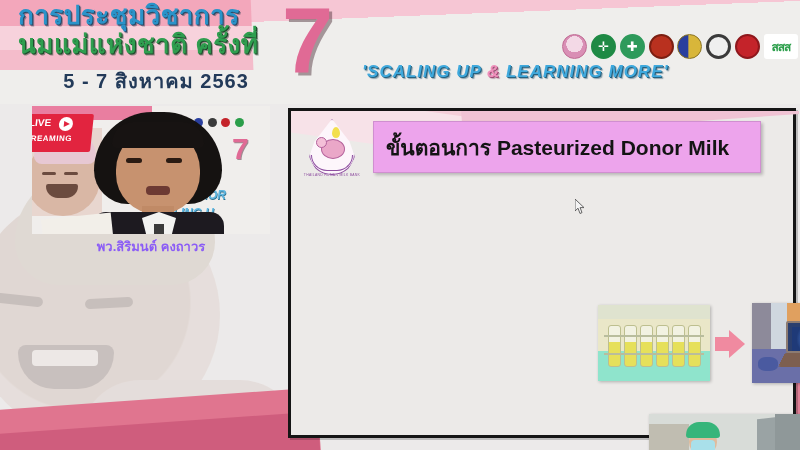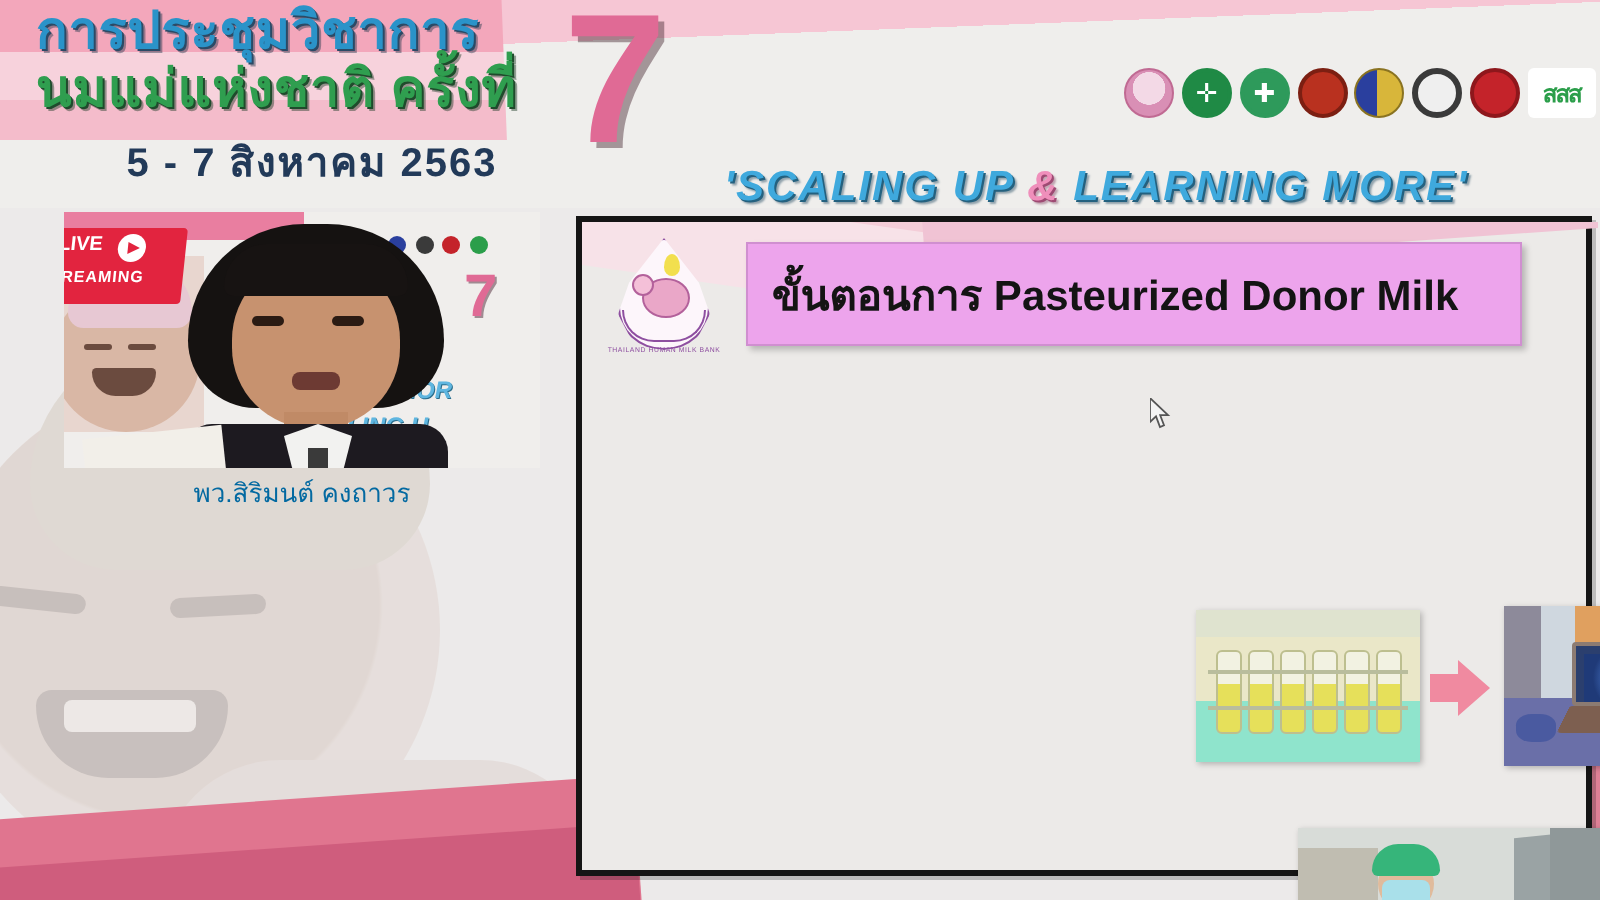--- a/index.html
+++ b/index.html
@@ -46,23 +46,23 @@
   .lg2 .inner, .lg3 .inner { color:#fff; font-size:13px; line-height:1; }
   .lg3 { background:#2e9a5b; border:2px solid #2e9a5b; }
   .lg4 { background:#b9311f; border:2px solid #7c1f12; }
   .lg5 { background:linear-gradient(90deg,#2a3f9e 0 45%,#d8b63a 46% 100%); border:1px solid #8a7321; }
   .lg6 { background:#efefef; border:3px solid #3a3a3a; }
   .lg7 { background:#c4232a; border:2px solid #8e171c; }
   .lg8 { width:34px; height:25px; border-radius:3px; background:#fff; color:#2b9e4a;
          font-weight:bold; font-size:12px; letter-spacing:-1px; }
 
   
-  .tagline { position:absolute; left:362px; top:62px; font-size:21px; font-weight:bold;
+  .tagline { position:absolute; left:362px; top:62px; font-size:17px; font-weight:bold;
              font-style:italic; color:#3fa9dd; letter-spacing:1px;
-             text-shadow:1px 1px 0 #24617f, 2px 2px 1px rgba(30,70,95,.45); white-space:nowrap;margin-top:20px; }
+             text-shadow:1px 1px 0 #24617f, 2px 2px 1px rgba(30,70,95,.45); white-space:nowrap; }
   .tagline .amp { color:#ef8fbb; text-shadow:1px 1px 0 #9e4a73, 2px 2px 1px rgba(120,50,85,.4); }
 
   
   .baby-bg { position:absolute; left:-10px; top:150px; width:300px; height:300px; overflow:hidden; opacity:.38; }
   .baby-face { position:absolute; left:-20px; top:40px; width:250px; height:250px; border-radius:50%;
                background:radial-gradient(circle at 45% 45%,#cfb9ae 0 55%,#ddcdc6 56% 100%); }
   .baby-hat { position:absolute; left:25px; top:20px; width:200px; height:115px; border-radius:100px 100px 60px 60px;
               background:#cbbfae; }
   .baby-eye { position:absolute; width:48px; height:10px; background:#8d7b74; border-radius:6px; }
   .baby-eye.l { left:5px; top:145px; transform:rotate(6deg); }
@@ -131,21 +131,21 @@
               transform:skewX(-6deg); border-radius:2px; }
   .cam-live b { position:absolute; left:14px; top:3px; color:#fff; font-size:10px; font-weight:bold; }
   .cam-live .play { position:absolute; left:44px; top:3px; width:14px; height:14px; border-radius:50%;
                     background:#fff; }
   .cam-live .play::after { content:""; position:absolute; left:5px; top:3.5px; border-left:6px solid #e2243f;
                     border-top:3.5px solid transparent; border-bottom:3.5px solid transparent; }
   .cam-live span { position:absolute; left:6px; top:20px; color:#fff; font-size:8px; font-weight:bold; letter-spacing:.5px;}
   .cam-docs { position:absolute; left:10px; top:110px; width:70px; height:22px; background:#f2efe9;
               transform:rotate(-6deg); }
   .speaker-name { position:absolute; left:32px; top:236px; width:238px; text-align:center;
-                  font-size:13px; font-weight:normal; color:#0369a1; }
+                  font-size:13px; font-weight:bold; color:#8b5cf6; }
 
   
   .panel { position:absolute; left:288px; top:108px; width:508px; height:330px;
            background:#eceae8; border:3px solid #151515; box-shadow:2px 2px 0 rgba(0,0,0,.2); }
   .panel-swoosh { position:absolute; left:0; top:0; width:508px; height:72px; overflow:hidden; }
   .panel-swoosh .s1 { position:absolute; left:-60px; top:-40px; width:340px; height:70px;
                       background:#f4cdd8; transform:rotate(10deg); }
   .panel-swoosh .s2 { position:absolute; left:-60px; top:-6px; width:300px; height:40px;
                       background:#f7e2e8; transform:rotate(8deg); }
   .panel-swoosh .s3 { position:absolute; left:170px; top:-30px; width:360px; height:44px;

